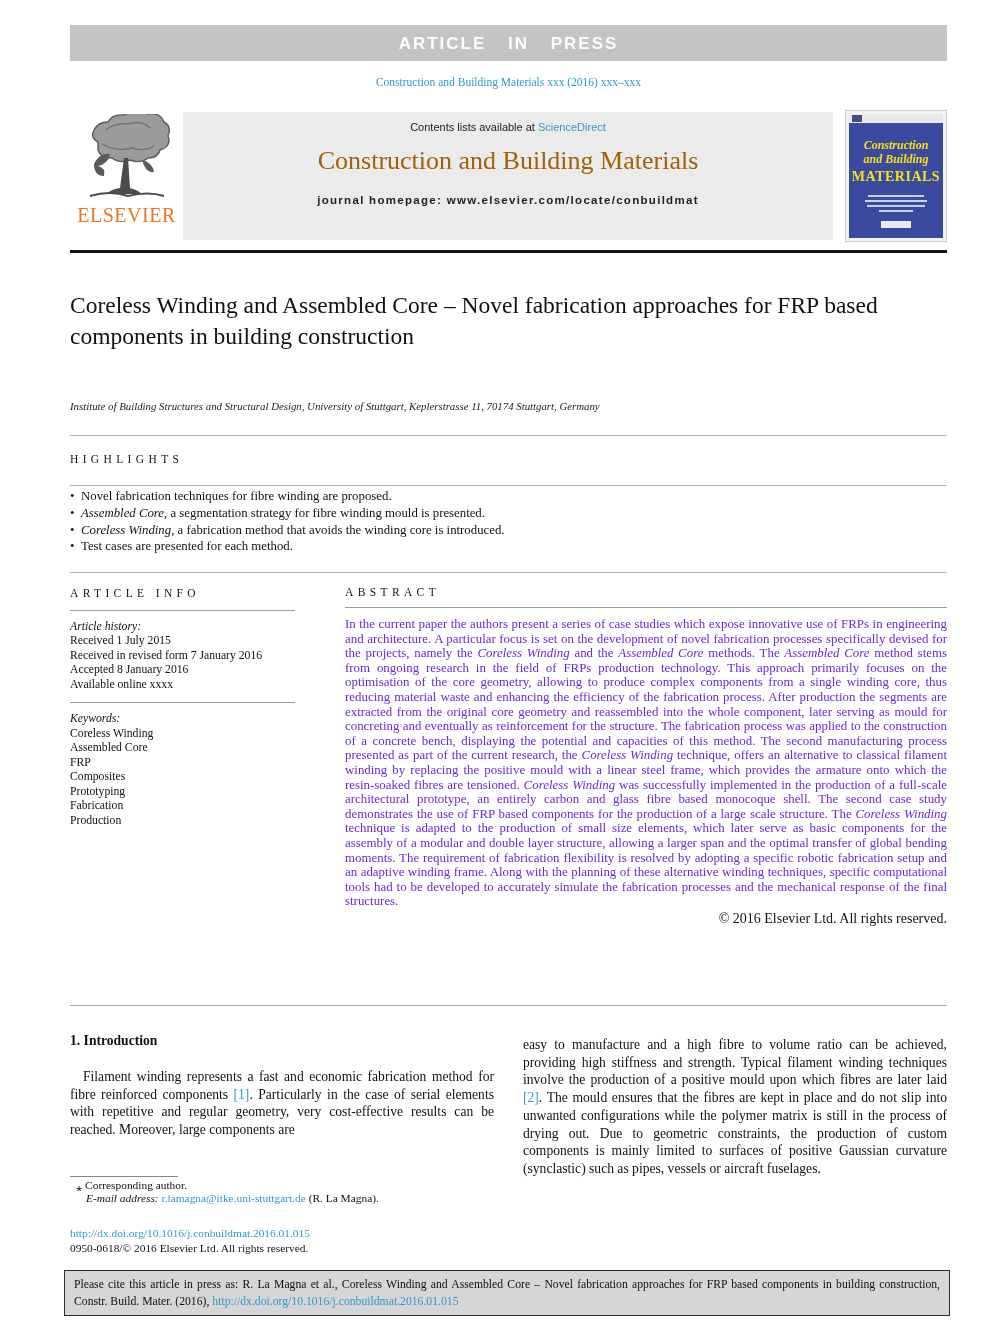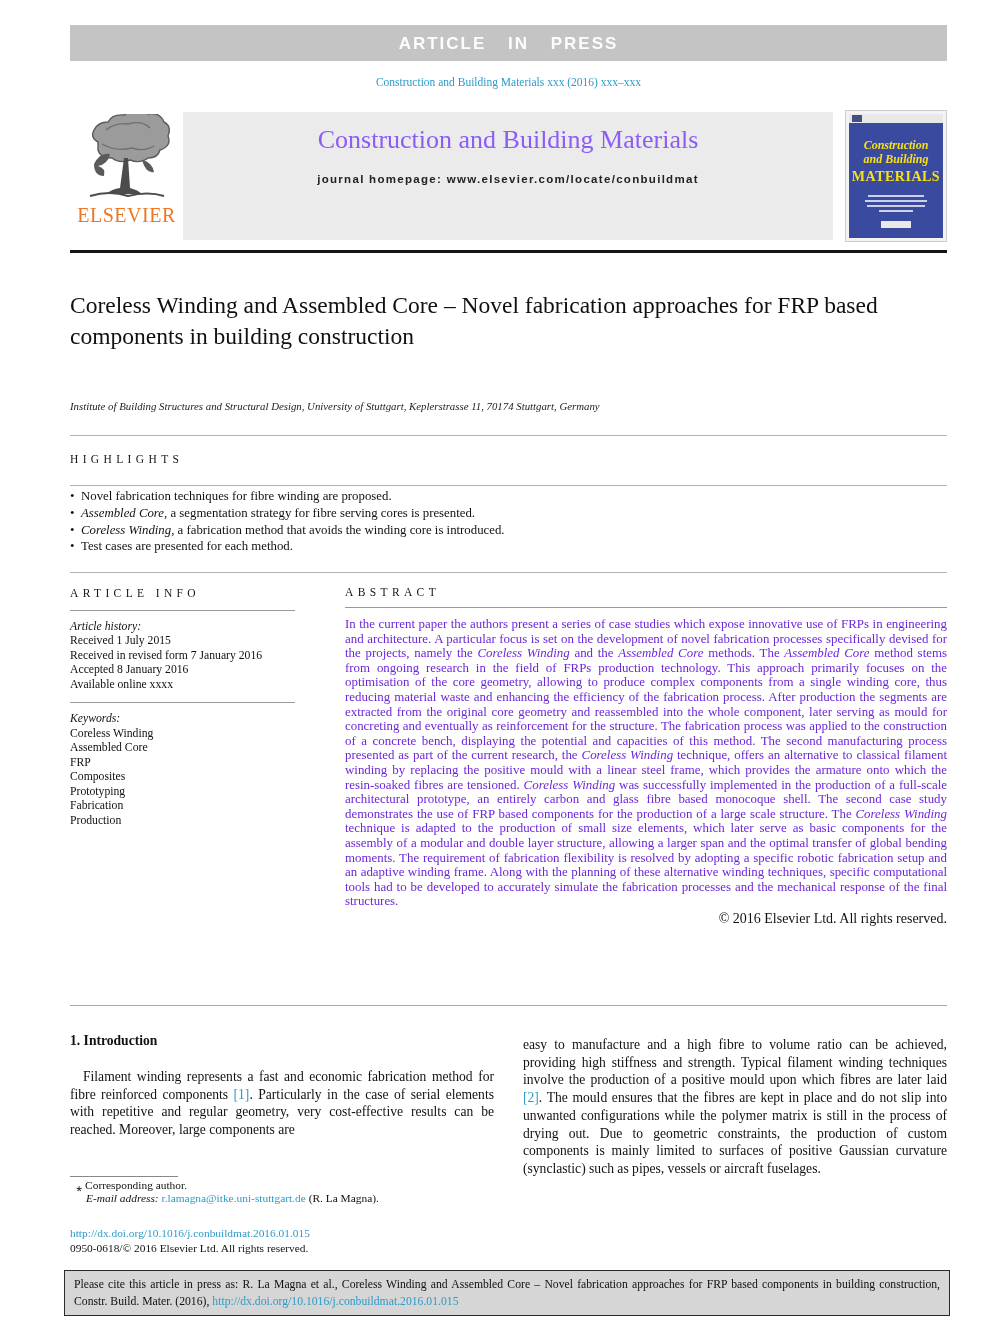--- a/index.html
+++ b/index.html
@@ -18,21 +18,21 @@
           text-align:center;line-height:37px;}
   .journal-ref{left:70px;top:76px;width:877px;text-align:center;font-size:11.5px;}
 
   
   .header-row{left:70px;top:112px;width:877px;height:128px;}
   .logo-box{position:absolute;left:0;top:0;width:113px;height:128px;text-align:center;}
   .logo-box svg{display:block;margin:2px auto 0;}
   .elsevier-word{color:var(--orange);font-size:20px;letter-spacing:.5px;margin-top:-2px;}
   .header-center{position:absolute;left:113px;top:0;width:650px;height:128px;background:#ebebeb;text-align:center;}
   .contents-line{margin-top:9px;font-size:11px;color:#222;}
-  .journal-title{margin-top:13px;font-size:26px;color:#8b5cf6;}
+  .journal-title{margin-top:13px;font-size:26px;color:#a16207;}
   .homepage-line{margin-top:18px;font-size:11.5px;letter-spacing:1.3px;color:#222;font-weight:bold;}
   .cover-box{position:absolute;left:775px;top:-2px;width:100px;height:130px;background:#f4f4f4;border:1px solid #ccc;}
   .cover-inner{position:absolute;left:3px;top:3px;right:3px;bottom:3px;background:var(--cover-blue);}
   .cover-topstrip{position:absolute;left:0;top:0;width:100%;height:9px;background:#e8e8e8;}
   .cover-mark{position:absolute;left:3px;top:1px;width:10px;height:7px;background:#44507f;}
   .cover-t1{margin-top:24px;text-align:center;color:var(--cover-yellow);font-style:italic;font-weight:bold;font-size:12px;line-height:14px;}
   .cover-t3{text-align:center;color:var(--cover-yellow);font-weight:bold;font-size:14px;letter-spacing:.5px;margin-top:3px;}
   .fineline{height:2px;background:rgba(255,255,255,.75);margin:3px auto 0;}
   .cover-pub{position:absolute;left:50%;bottom:10px;transform:translateX(-50%);width:30px;height:7px;background:#e9e9e9;}
 
@@ -103,20 +103,23 @@
           <path d="M40 44 l4 0 l2 30 q8 2 12 6 l-36 0 q6 -5 14 -6 z" fill="#4c4c4c"></path>
           <path d="M10 50 q6 -12 16 -10 q-2 10 -12 12 q8 2 6 10 q-10 0 -10 -12 z" fill="#5a5a5a"></path>
           <path d="M6 82 q20 -6 38 0 q20 -5 36 0" stroke="#4c4c4c" stroke-width="2" fill="none"></path>
           <path d="M58 46 q10 2 12 12 q-8 2 -12 -12 z" fill="#5a5a5a"></path>
         </svg>
       </span>
       <div class="elsevier-word">ELSEVIER</div>
     </div>
 
     <div class="header-center">
+      <div class="contents-line sans">
+        <span>Contents lists available at </span><span class="link">ScienceDirect</span>
+      </div>
       <div class="journal-title">Construction and Building Materials</div>
       <div class="homepage-line sans">
         <span>journal homepage: </span><span>www.elsevier.com/locate/conbuildmat</span>
       </div>
     </div>
 
     <div class="cover-box">
       <div class="cover-inner">
         <div class="cover-topstrip">
           <div class="cover-mark"></div>
@@ -137,21 +140,21 @@
 
   <div class="abs title">Coreless Winding and Assembled Core – Novel fabrication approaches for FRP based components in building construction</div>
   <div class="abs affiliation">Institute of Building Structures and Structural Design, University of Stuttgart, Keplerstrasse 11, 70174 Stuttgart, Germany</div>
 
   <hr class="abs rule rule-a">
 
   <div class="abs section-cap highlights-h">HIGHLIGHTS</div>
   <hr class="abs rule rule-b">
   <div class="abs highlights-list">
     <div class="hl-item"><span class="bullet">•</span><span><span>Novel fabrication techniques for fibre winding are proposed.</span></span></div>
-    <div class="hl-item"><span class="bullet">•</span><span><span class="i">Assembled Core</span><span>, a segmentation strategy for fibre serving cores is presented.</span></span></div>
+    <div class="hl-item"><span class="bullet">•</span><span><span class="i">Assembled Core</span><span>, a segmentation strategy for fibre winding mould is presented.</span></span></div>
     <div class="hl-item"><span class="bullet">•</span><span><span class="i">Coreless Winding</span><span>, a fabrication method that avoids the winding core is introduced.</span></span></div>
     <div class="hl-item"><span class="bullet">•</span><span><span>Test cases are presented for each method.</span></span></div>
   </div>
   <hr class="abs rule rule-c">
 
   <div class="abs info-col">
     <span class="section-cap">ARTICLE INFO</span>
     <div class="info-hist-label">Article history:</div>
     <div>Received 1 July 2015</div>
     <div>Received in revised form 7 January 2016</div>

